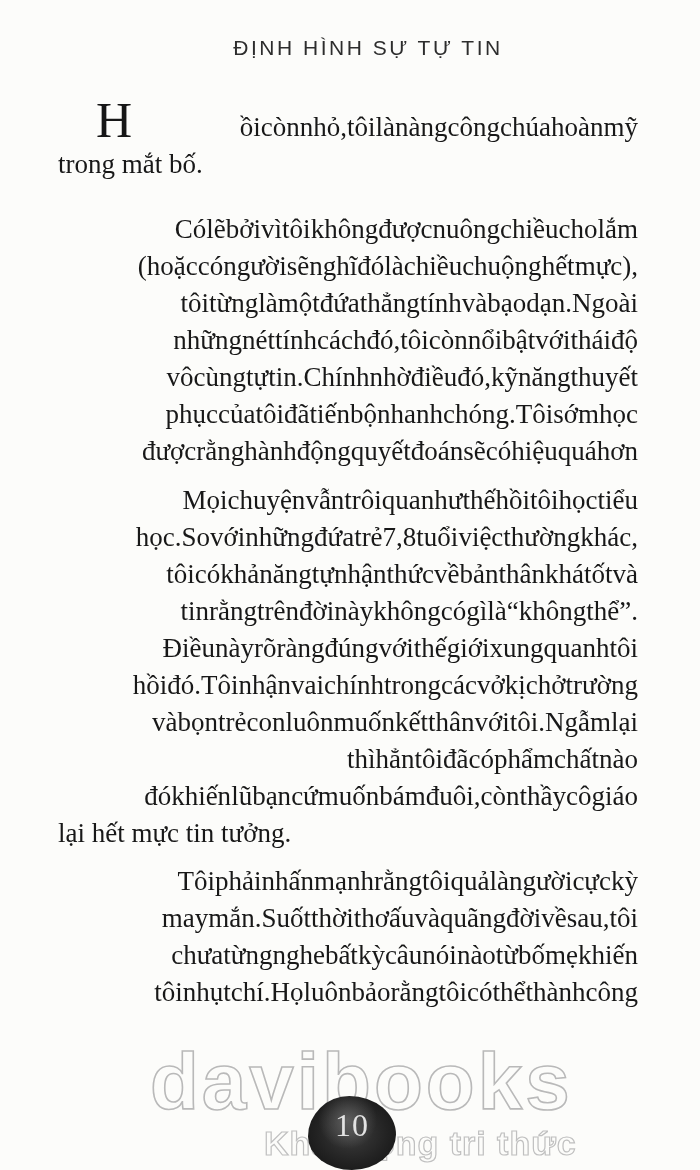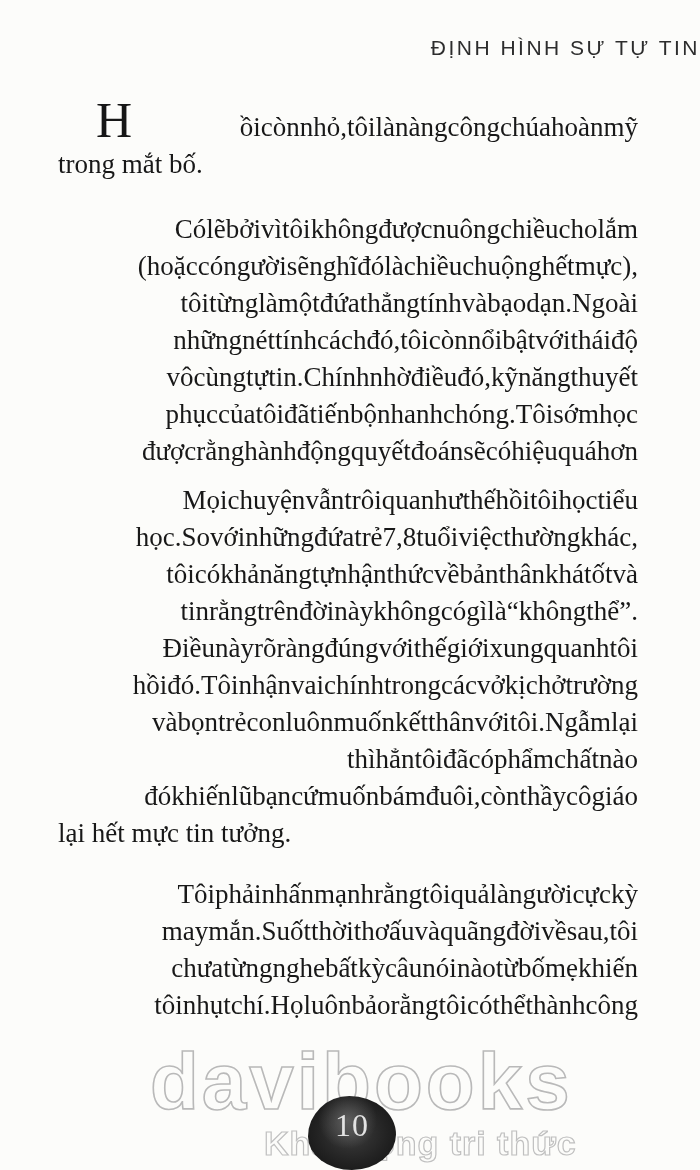--- a/index.html
+++ b/index.html
@@ -4,34 +4,34 @@
 <style>
   html,body { margin:0; padding:0; }
   .page {
     position:relative; width:700px; height:1170px;
     background:#fcfcfa; overflow:hidden;
     font-family:"Liberation Serif","DejaVu Serif",serif;
     color:#181818;
   }
   .running-head {
     position:absolute; top:36px; left:0; right:0;
-    text-align:right;
+    text-align:center;
     font-family:"Liberation Sans","DejaVu Sans",sans-serif;
     font-size:21px; font-weight:500; letter-spacing:2.5px;
     color:#2d2d2d;
     padding-left:36px;
   }
   .body-text {
     position:absolute; top:109px; left:58px; width:580px;
     font-size:27px;
   }
   .para { position:relative; }
   .para-1 { margin-bottom:28px; }
   .para-2 { margin-bottom:12px; }
-  .para-3 { margin-bottom:24px; }
+  .para-3 { margin-bottom:11px; }
   .line {
     height:37px; line-height:37px;
     white-space:nowrap; overflow:visible;
   }
   .line.just {
     display:flex; flex-wrap:nowrap; justify-content:flex-end;
     align-items:baseline;
   }
   .line.just > span { flex:0 0 auto; }
   .para .line.first { padding-left:38px; }

